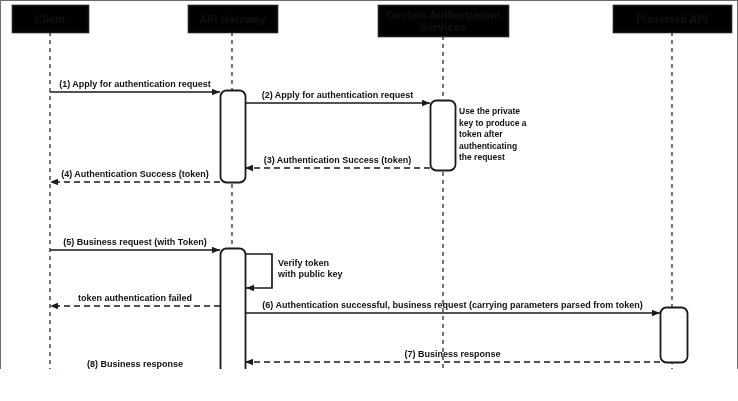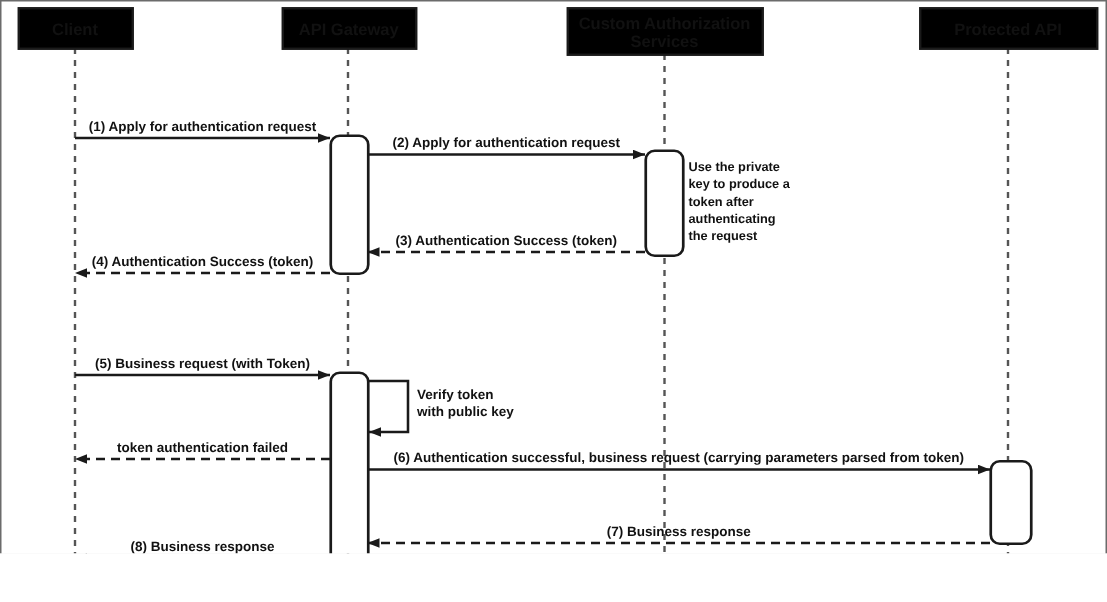--- a/index.html
+++ b/index.html
@@ -1,17 +1,17 @@
 <!DOCTYPE html>
 <html><head>
 <meta charset="utf-8">
 <style>
   html,body{margin:0;padding:0;background:#ffffff;}
   body{font-family:"Liberation Sans",sans-serif;}
-  #canvas{position:relative;width:738px;height:369px;background:#e5e5e5;overflow:hidden;}
+  #canvas{position:relative;width:738px;height:369px;background:#4d7c0f;overflow:hidden;}
   #canvas svg{display:block;}
   .lbl{font-family:"Liberation Sans",sans-serif;font-size:9px;fill:#111;font-weight:bold;}
   .hdr{font-family:"Liberation Sans",sans-serif;font-size:11px;fill:#111;font-weight:bold;text-anchor:middle;}
   .note{font-family:"Liberation Sans",sans-serif;font-size:8.5px;fill:#111;font-weight:bold;}
 </style>
 </head>
 <body>
 
 <div id="canvas">
   <svg id="diagram-svg" width="738" height="401" viewBox="0 0 738 401" xmlns="http://www.w3.org/2000/svg">

